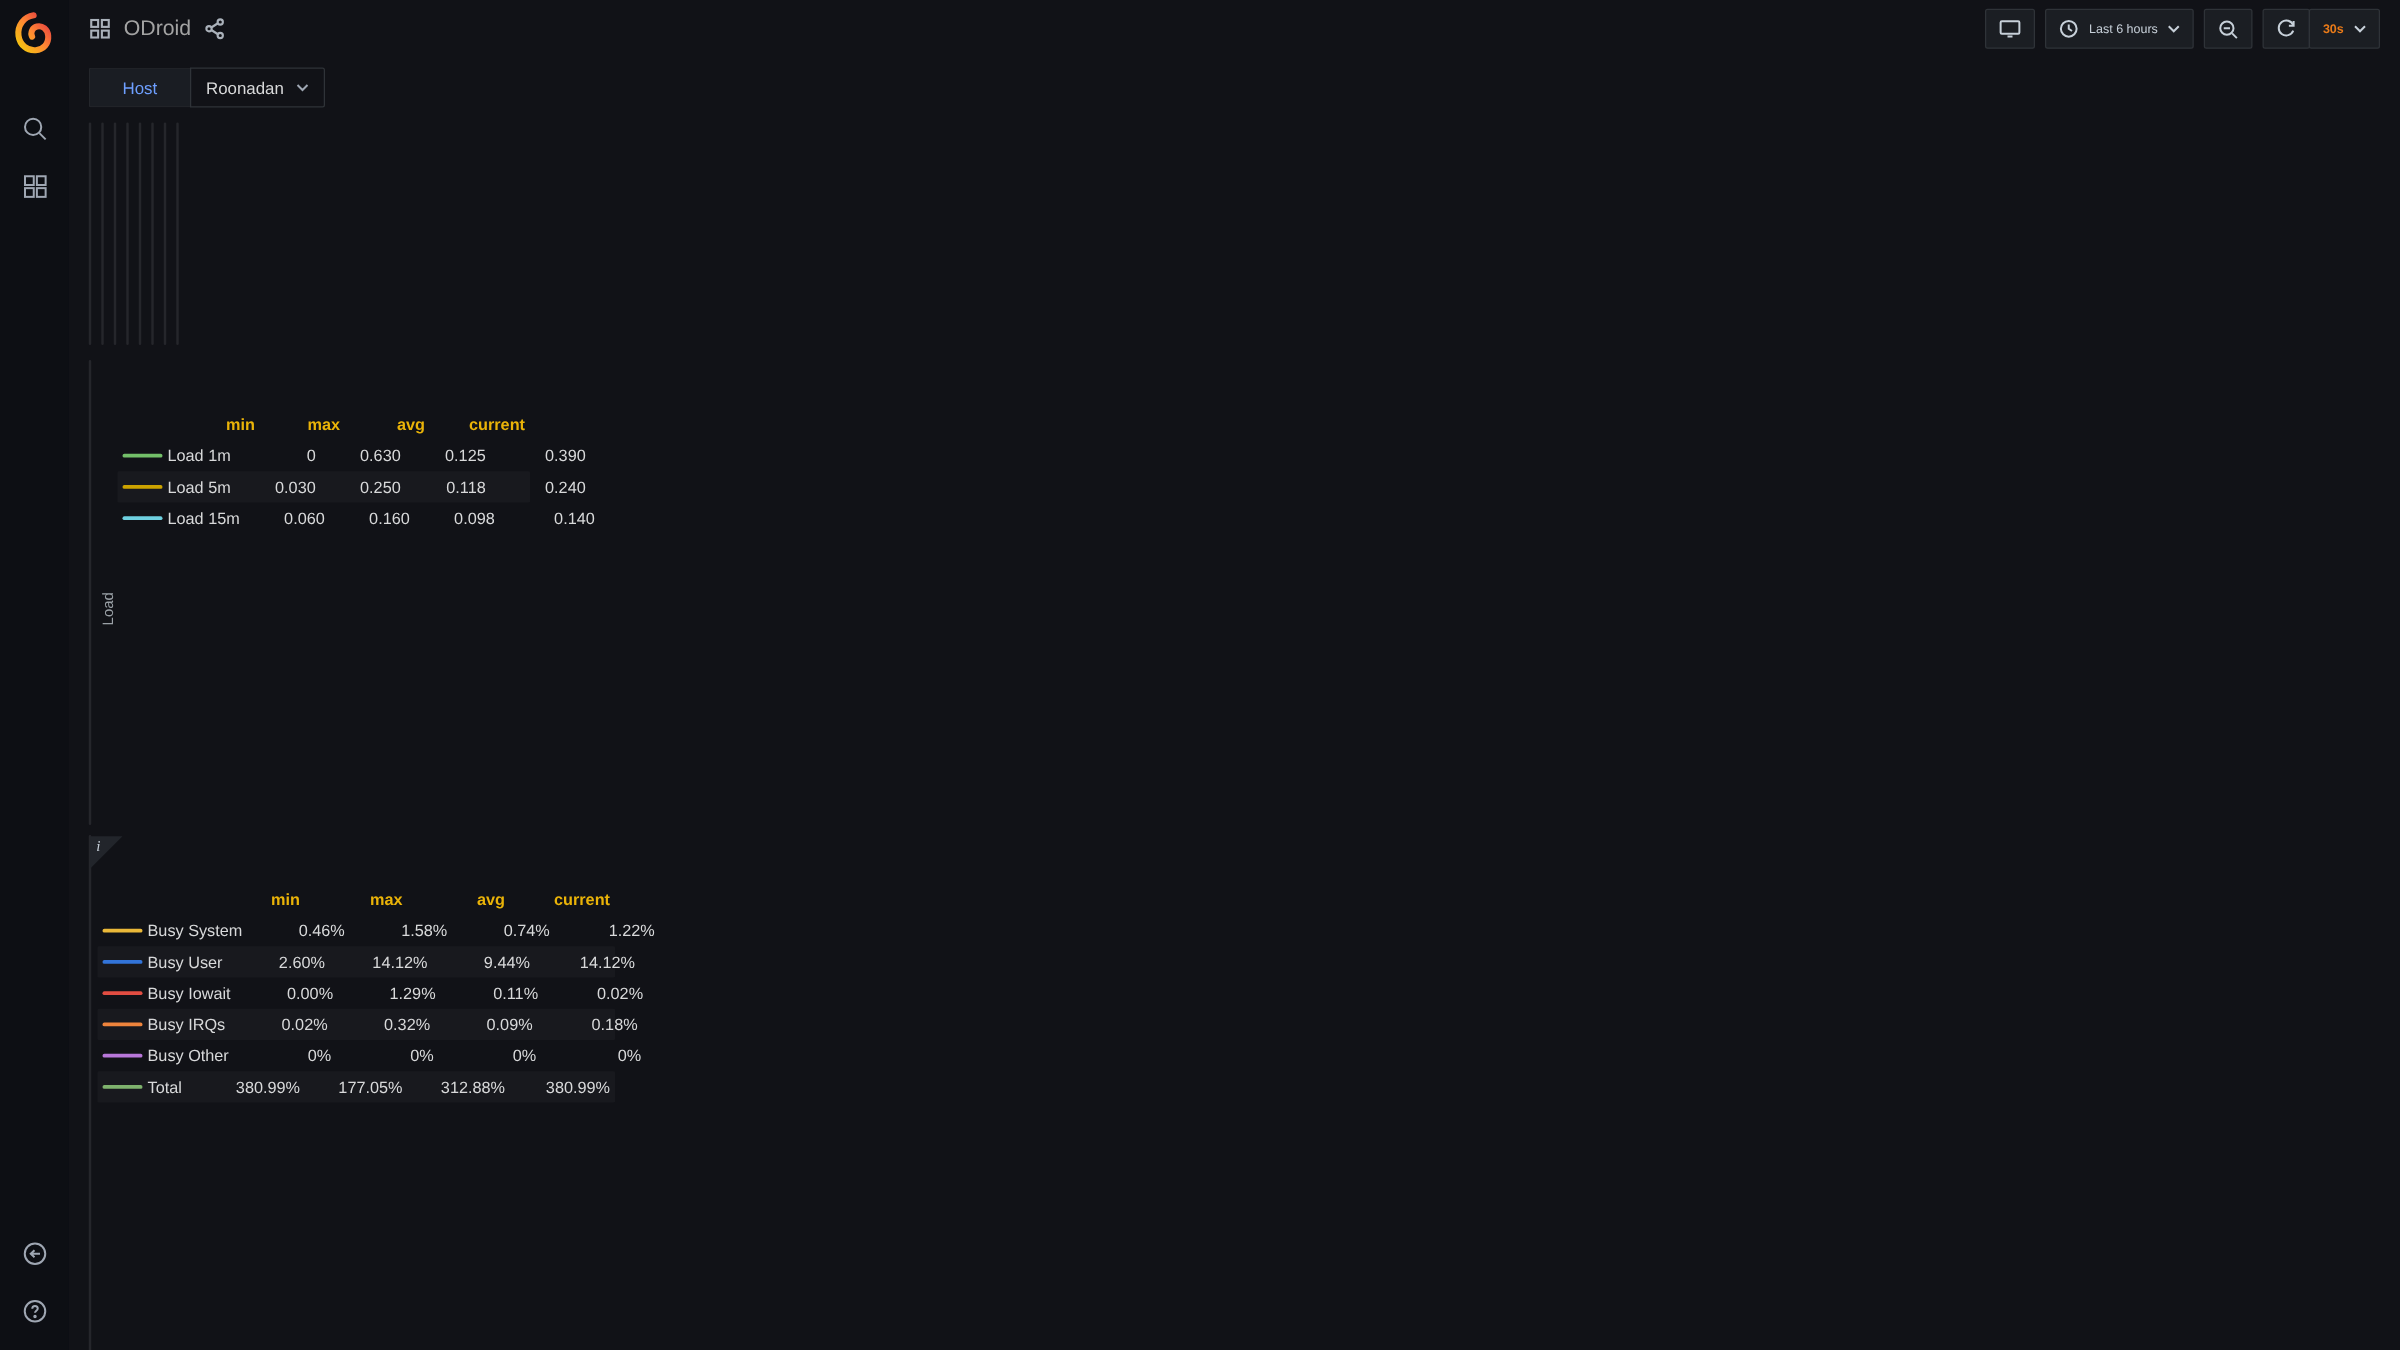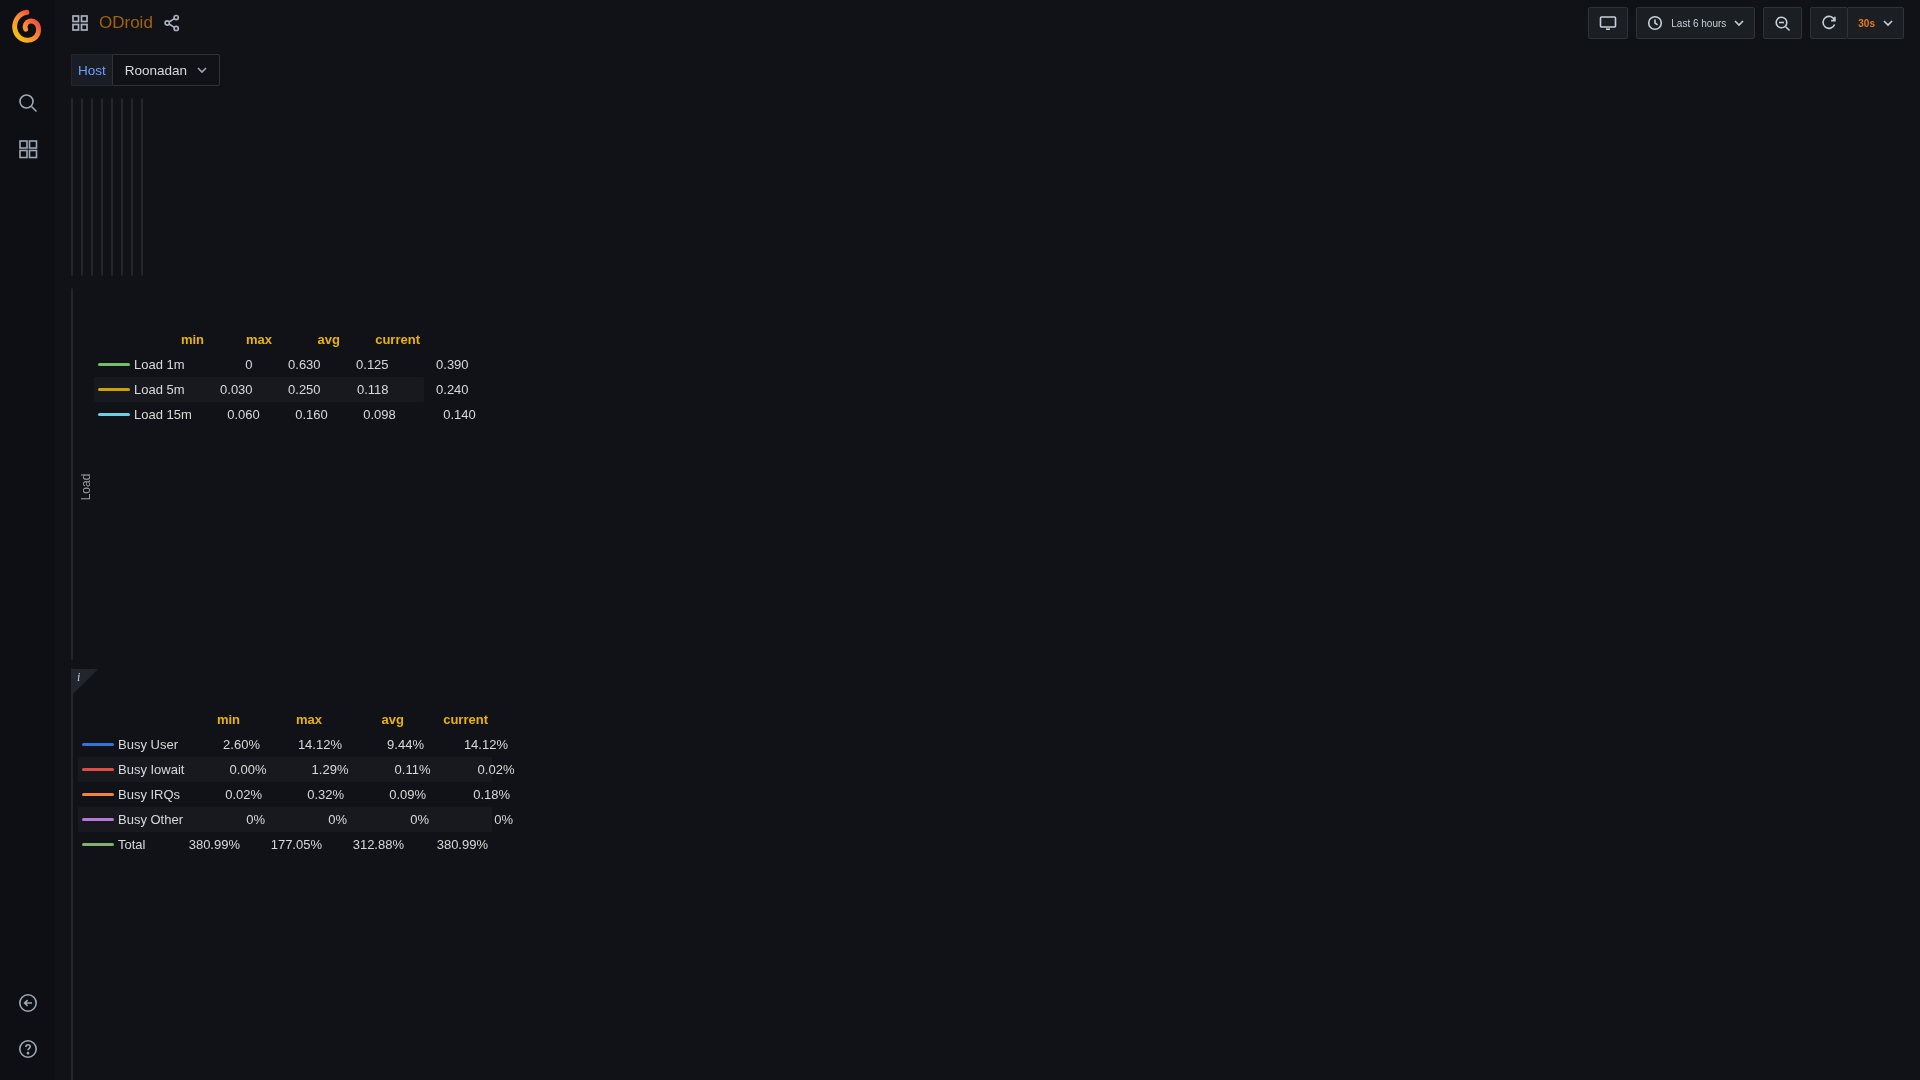--- a/index.html
+++ b/index.html
@@ -14,34 +14,34 @@
     display:flex;flex-direction:column;align-items:center;padding:8px 0;z-index:5}
   .sidebar .logo{width:38px;height:38px;margin-bottom:34px;cursor:pointer}
   .side-icon{width:55px;height:46px;display:flex;align-items:center;justify-content:center;
     color:#9fa7b3;cursor:pointer}
   .side-icon svg{stroke:#9fa7b3;fill:none;stroke-width:1.6}
   .side-spacer{flex:1}
   
   .main{margin-left:55px}
   .topbar{height:46px;display:flex;align-items:center;justify-content:space-between;padding:0 16px}
   .tb-left{display:flex;align-items:center;gap:10px}
-  .tb-title{font-size:17px;font-weight:500;color:#a16207;cursor:pointer}
+  .tb-title{font-size:17px;font-weight:500;color:#a3a3a3;cursor:pointer}
   .tb-icon{color:#9fa7b3;display:flex;align-items:center;cursor:pointer}
   .tb-icon svg{stroke:#aab1ba;fill:none;stroke-width:1.7}
   .tb-right{display:flex;align-items:center;gap:8px}
   .btn{display:inline-flex;align-items:center;gap:8px;height:32px;padding:0 10px;
     background:#1b1e23;border:1px solid #2f3338;border-radius:2px;color:#c7d0d9;
     font-size:10px;font-weight:500;cursor:pointer;white-space:nowrap}
   .btn svg{stroke:#c7d0d9;fill:none;stroke-width:1.6}
   .btn-group{display:flex}
   .btn-group .btn+.btn{margin-left:-1px}
   .refresh-val{color:#eb7b18;font-weight:700}
   
   .submenu{display:flex;align-items:center;padding:8px 16px 0 16px;gap:0}
-  .var-label{height:32px;display:flex;align-items:center;padding:0 6px;background:#1a1d23;
+  .var-label{height:32px;display:flex;align-items:center;padding:0 26px;background:#1a1d23;
     border:1px solid #24262b;border-right:none;border-radius:2px 0 0 2px;color:#6e9fff;
     font-size:13.5px;font-weight:500}
   .var-value{height:32px;display:flex;align-items:center;gap:10px;padding:0 12px;
     background:#111217;border:1px solid #2f3338;border-radius:0 2px 2px 0;color:#d8d9da;
     font-size:13.5px;cursor:pointer}
   .var-value svg{stroke:#9fa7b3;fill:none;stroke-width:1.6}
   
   .dash{padding:0 16px}
   .stats-row{display:flex;gap:8px;margin-top:12px}
   .panel{background:#181b1f;border:1px solid #25262b;border-radius:2px;position:relative}
@@ -461,20 +461,30 @@
         <div class="legend legend-cpu" id="legend-cpu">
             <div class="lrow lhead">
               <span></span>
               <span class="num">min</span>
               <span class="num">max</span>
               <span class="num">avg</span>
               <span class="num">current</span>
             </div>
             <div class="lrow">
               <span class="lname">
+                <span class="dash" style="background: rgb(234, 184, 57);"></span>
+                <span>Busy System</span>
+              </span>
+              <span class="num">0.46%</span>
+              <span class="num">1.58%</span>
+              <span class="num">0.74%</span>
+              <span class="num">1.22%</span>
+            </div>
+            <div class="lrow">
+              <span class="lname">
                 <span class="dash" style="background: rgb(50, 116, 217);"></span>
                 <span>Busy User</span>
               </span>
               <span class="num">2.60%</span>
               <span class="num">14.12%</span>
               <span class="num">9.44%</span>
               <span class="num">14.12%</span>
             </div>
             <div class="lrow">
               <span class="lname">

